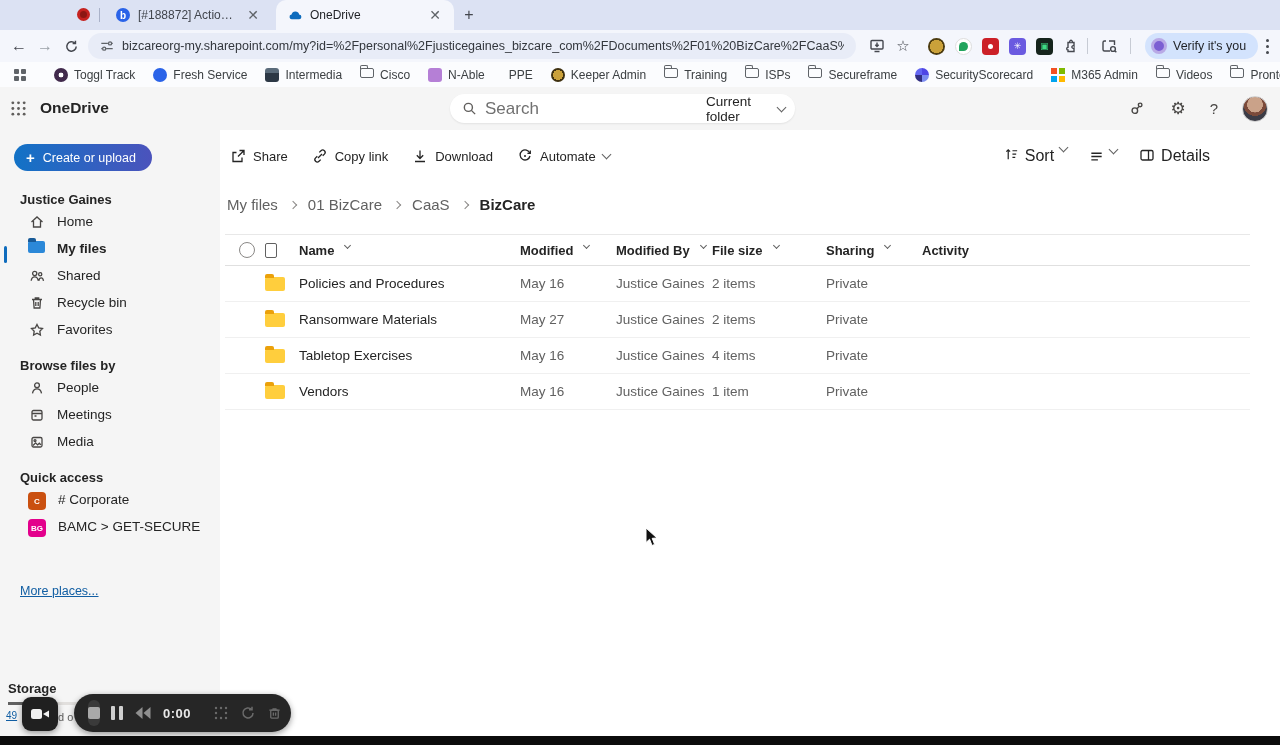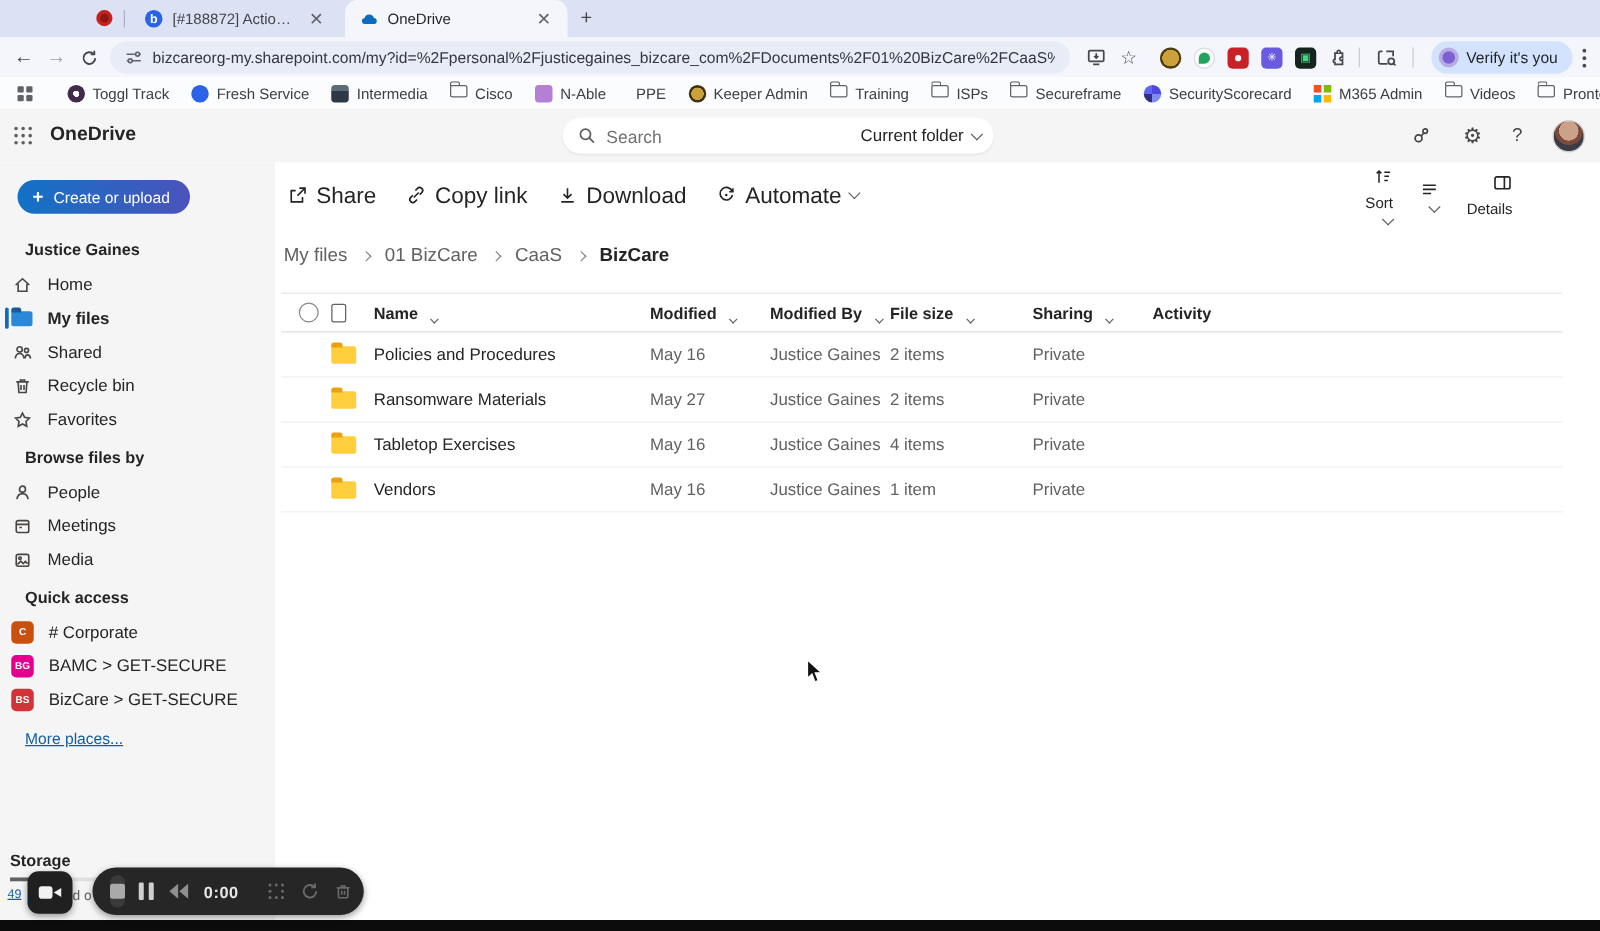--- a/index.html
+++ b/index.html
@@ -64,21 +64,21 @@
   #apps-grid i { background:#5f6368; border-radius:1px; }
   .bm-divider { width:1px; height:14px; background:#d6d9e0; margin-right:14px; }
 
   
   #od-header { position:absolute; left:0; top:87px; width:1280px; height:43px; background:#f5f5f5; }
   #waffle { position:absolute; left:10px; top:13px; }
   #od-title { position:absolute; left:40px; top:12px; font-size:15.5px; font-weight:600; color:#242424; }
   #od-search { position:absolute; left:450px; top:7px; width:345px; height:29px; background:#fff;
                border-radius:15px; box-shadow:0 1px 2px rgba(0,0,0,.08); display:flex; align-items:center;
                padding:0 10px 0 12px; }
-  #od-search input { border:none; outline:none; flex:1; font-size:14px; margin-left:8px;
+  #od-search input { border:none; outline:none; flex:1; font-size:17px; margin-left:8px;
                      font-family:"Liberation Sans", sans-serif; color:#242424; background:transparent; }
   #od-search input::placeholder { color:#707070; }
   #scope { display:flex; align-items:center; gap:7px; font-size:13.5px; color:#242424; }
   #od-right { position:absolute; right:12px; top:0; height:43px; display:flex; align-items:center; gap:24px; }
   .od-ric { color:#484644; font-size:16px; }
   #avatar { width:26px; height:26px; border-radius:50%; overflow:hidden;
             background:radial-gradient(circle at 50% 32%, #caa289 0 38%, #7b4a3a 39% 55%, #3c3c46 56%);
             border:1px solid #d0d0d0; }
 
   
@@ -88,21 +88,21 @@
   .chev-sm { width:5px; height:5px; border-right:1.2px solid #616161; border-bottom:1.2px solid #616161;
              transform:rotate(45deg); display:inline-block; margin-left:5px; }
 
   
   #sidebar { position:absolute; left:0; top:130px; width:220px; height:615px; background:#f5f5f5; }
   #create-btn { position:absolute; left:14px; top:14px; height:27px; padding:0 16px 0 12px; border-radius:14px;
                 background:linear-gradient(90deg,#1272c6,#4b53bc); color:#fff; display:flex; align-items:center;
                 gap:8px; font-size:12.5px; }
   #create-btn .plus { font-size:15px; font-weight:bold; }
   .side-head { padding:0 0 0 20px; font-size:13px; font-weight:700; color:#242424; }
-  .nav-item { height:27px; display:flex; align-items:center; gap:12px; padding-left:9px; font-size:13.5px;
+  .nav-item { height:27px; display:flex; align-items:flex-start; gap:12px; padding-left:28px; font-size:13.5px;
               color:#242424; position:relative; }
   .nav-item.selected { font-weight:700; }
   .nav-item.selected::before { content:""; position:absolute; left:4px; top:5px; width:3px; height:17px;
                                border-radius:2px; background:#0f6cbd; }
   .nav-ic { width:17px; display:flex; justify-content:center; color:#484644; flex:none; }
   .qa-sq { width:18px; height:18px; border-radius:4px; color:#fff; font-size:8px; font-weight:bold;
            display:flex; align-items:center; justify-content:center; flex:none; }
   #more-places { position:absolute; left:20px; top:454px; font-size:12.5px; color:#115ea3;
                  text-decoration:underline; }
   
@@ -117,37 +117,37 @@
   #storage-bar { position:absolute; left:8px; top:702px; width:200px; height:3px; background:#e1dfdd; z-index:1; }
   #storage-bar i { display:block; width:20px; height:3px; background:#616161; }
   #storage-frag-left { position:absolute; left:6px; top:710px; font-size:10px; color:#115ea3;
                        text-decoration:underline; z-index:1; }
   #storage-frag-right { position:absolute; left:58px; top:711px; font-size:11px; color:#616161; z-index:1; }
 
   
   #main { position:absolute; left:220px; top:130px; width:1060px; height:615px; background:#fff; }
   #commandbar { position:absolute; left:10px; top:11px; width:1010px; height:30px; display:flex;
                 align-items:center; }
-  .cmd { display:flex; align-items:center; gap:7px; font-size:18px; color:#242424; margin-right:24px; }
+  .cmd { display:flex; align-items:center; gap:7px; font-size:13px; color:#242424; margin-right:24px; }
   .cmd svg { stroke:#242424; }
   #cmd-right { margin-left:auto; display:flex; align-items:center; gap:22px; margin-right:30px; }
-  .cmd-r { display:flex; align-items:flex-end; gap:6px; font-size:12px; color:#242424;flex-direction:column; }
+  .cmd-r { display:flex; align-items:flex-start; gap:6px; font-size:16px; color:#242424; }
 
   #breadcrumb { position:absolute; left:7px; top:66px; display:flex; align-items:center; gap:12px;
                 font-size:15px; color:#616161; }
   #breadcrumb .crumb-last { color:#242424; font-weight:700; }
   .bc-sep { width:6px; height:6px; border-right:1.3px solid #8a8886; border-top:1.3px solid #8a8886;
             transform:rotate(45deg); }
 
   #filetable { position:absolute; left:5px; top:104px; width:1025px; }
   .trow { display:grid; grid-template-columns:40px 26px 229px 96px 96px 114px 96px 1fr;
           align-items:center; height:36px; border-bottom:1px solid #f0f0f0; font-size:13.5px; }
   .trow.head { height:32px; border-top:1px solid #e8e8e8; border-bottom:1px solid #e0e0e0;
                font-weight:600; color:#242424; font-size:13px; }
-  .hcell { display:flex; align-items:flex-end; gap:6px; }
+  .hcell { display:flex; align-items:flex-start; gap:6px; }
   .sel-circle { width:16px; height:16px; border:1px solid #8a8886; border-radius:50%; margin-left:14px; }
   .cell-name { color:#242424; padding-left:8px; }
   .cell-dim { color:#616161; }
   .doc-ic { width:12px; height:15px; border:1.3px solid #616161; border-radius:2px; position:relative; }
 
   
   #cam-btn { position:absolute; left:22px; top:697px; width:36px; height:34px; border-radius:9px;
              background:#202020; display:flex; align-items:center; justify-content:center; z-index:5;
              box-shadow:0 2px 6px rgba(0,0,0,.4); }
   #rec-pill { position:absolute; left:74px; top:694px; width:217px; height:38px; border-radius:19px;
@@ -463,24 +463,20 @@
 
   <div style="position:absolute;top:362px;width:100%">
     <div class="nav-item">
       <span class="qa-sq" style="background:#ca5010">C</span>
       <span># Corporate</span>
     </div>
     <div class="nav-item">
       <span class="qa-sq" style="background:#e3008c">BG</span>
       <span>BAMC &gt; GET-SECURE</span>
     </div>
-    <div class="nav-item">
-      <span class="qa-sq" style="background:#d13438">BS</span>
-      <span>BizCare &gt; GET-SECURE</span>
-    </div>
   </div>
 
   <a id="more-places">More places...</a>
 </div>
 
 <div id="storage-label">Storage</div>
 <div id="storage-bar">
     <i></i>
   </div>
 <span id="storage-frag-left">49</span>

